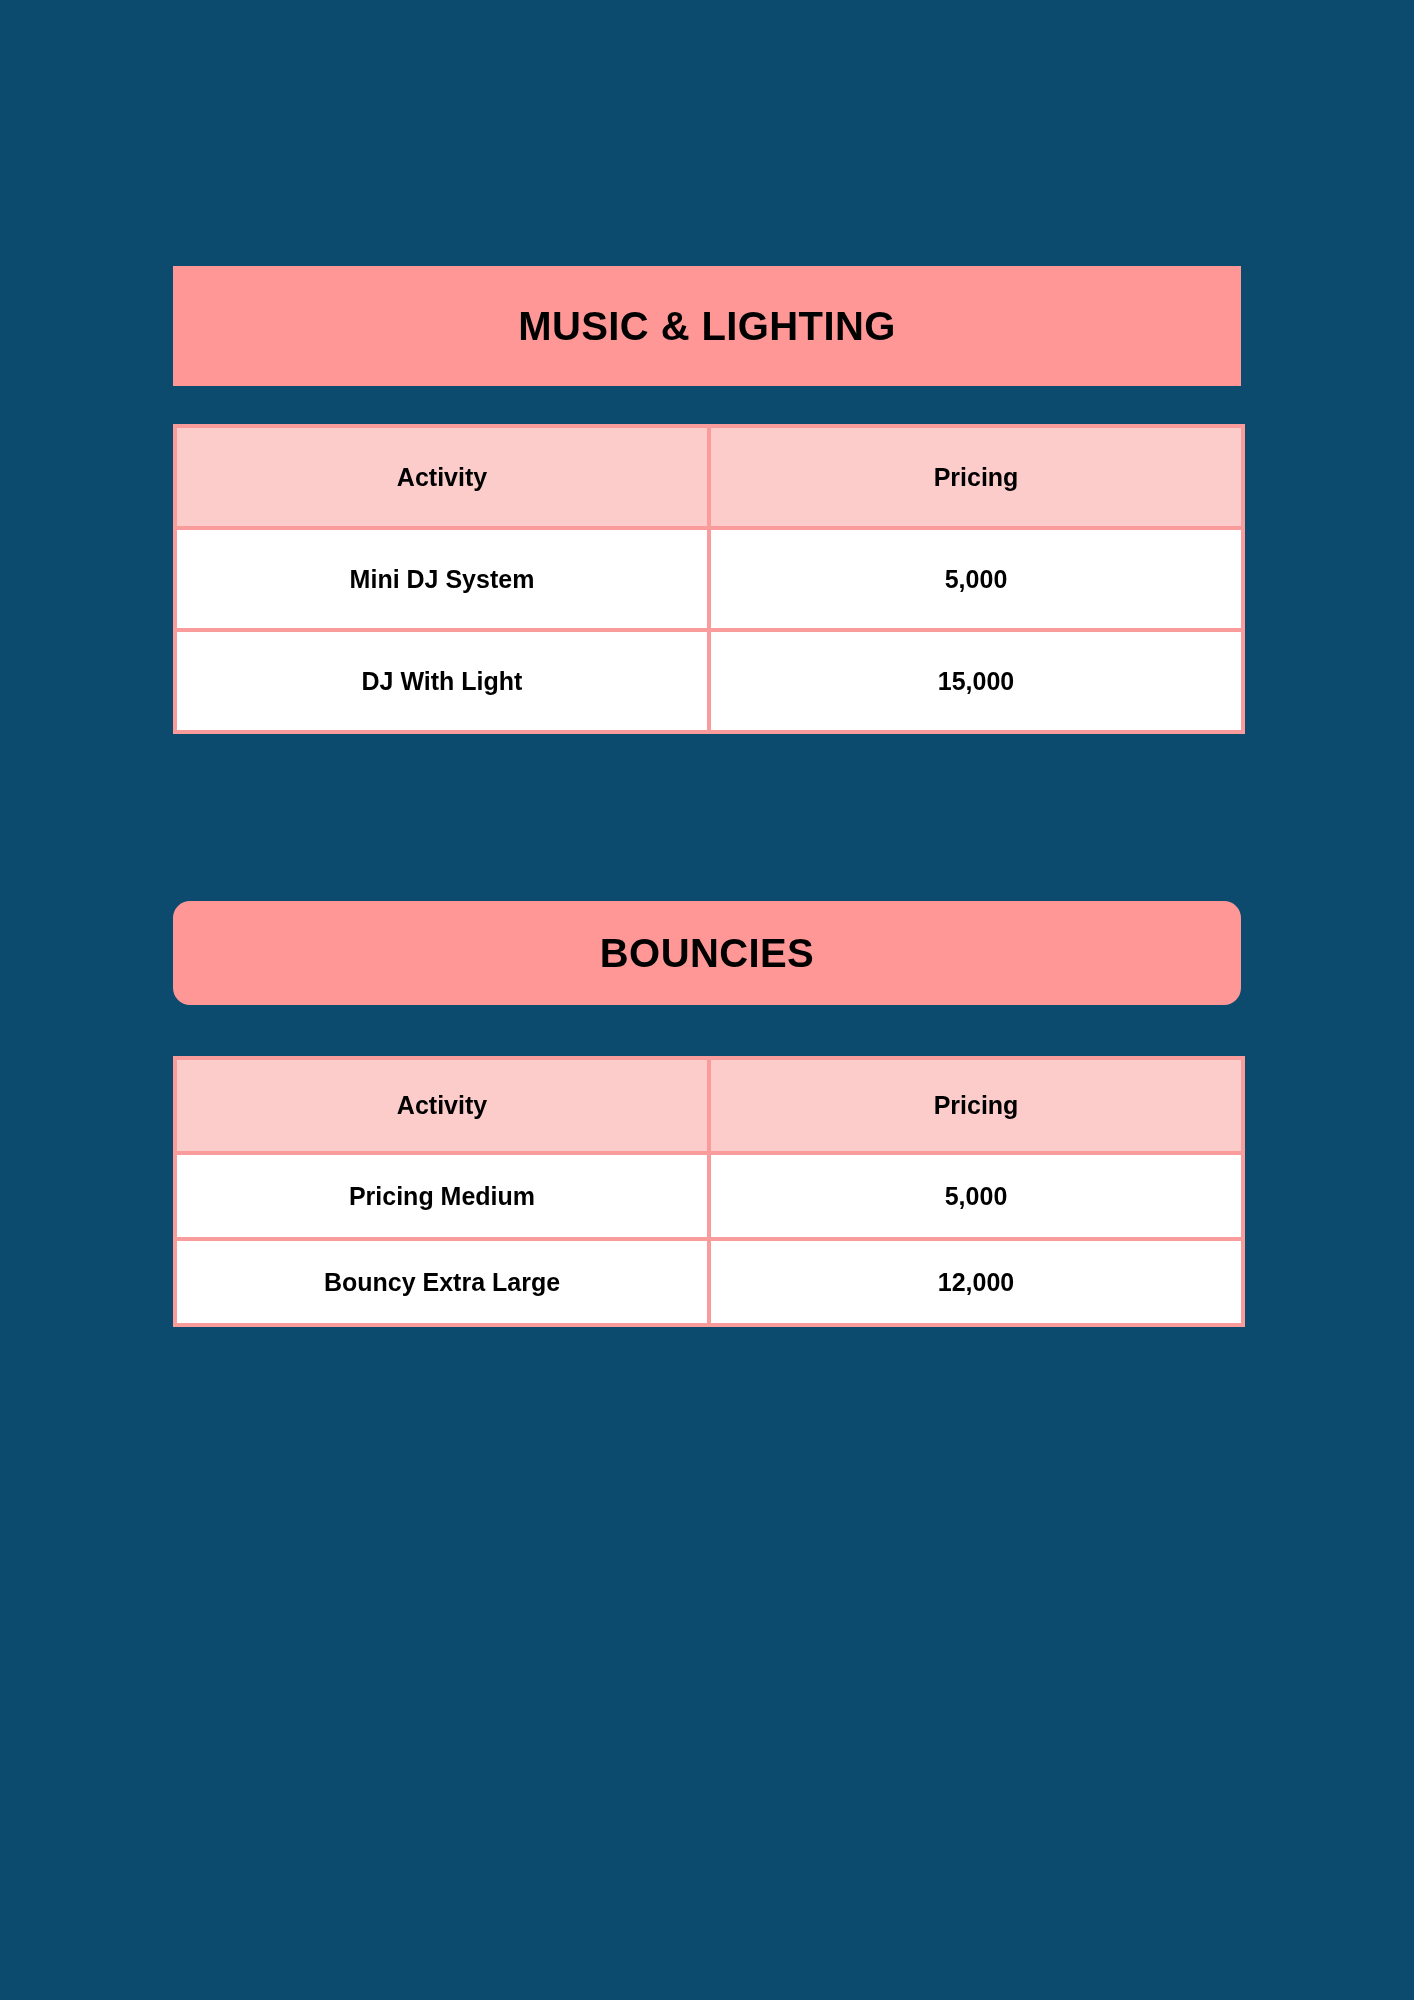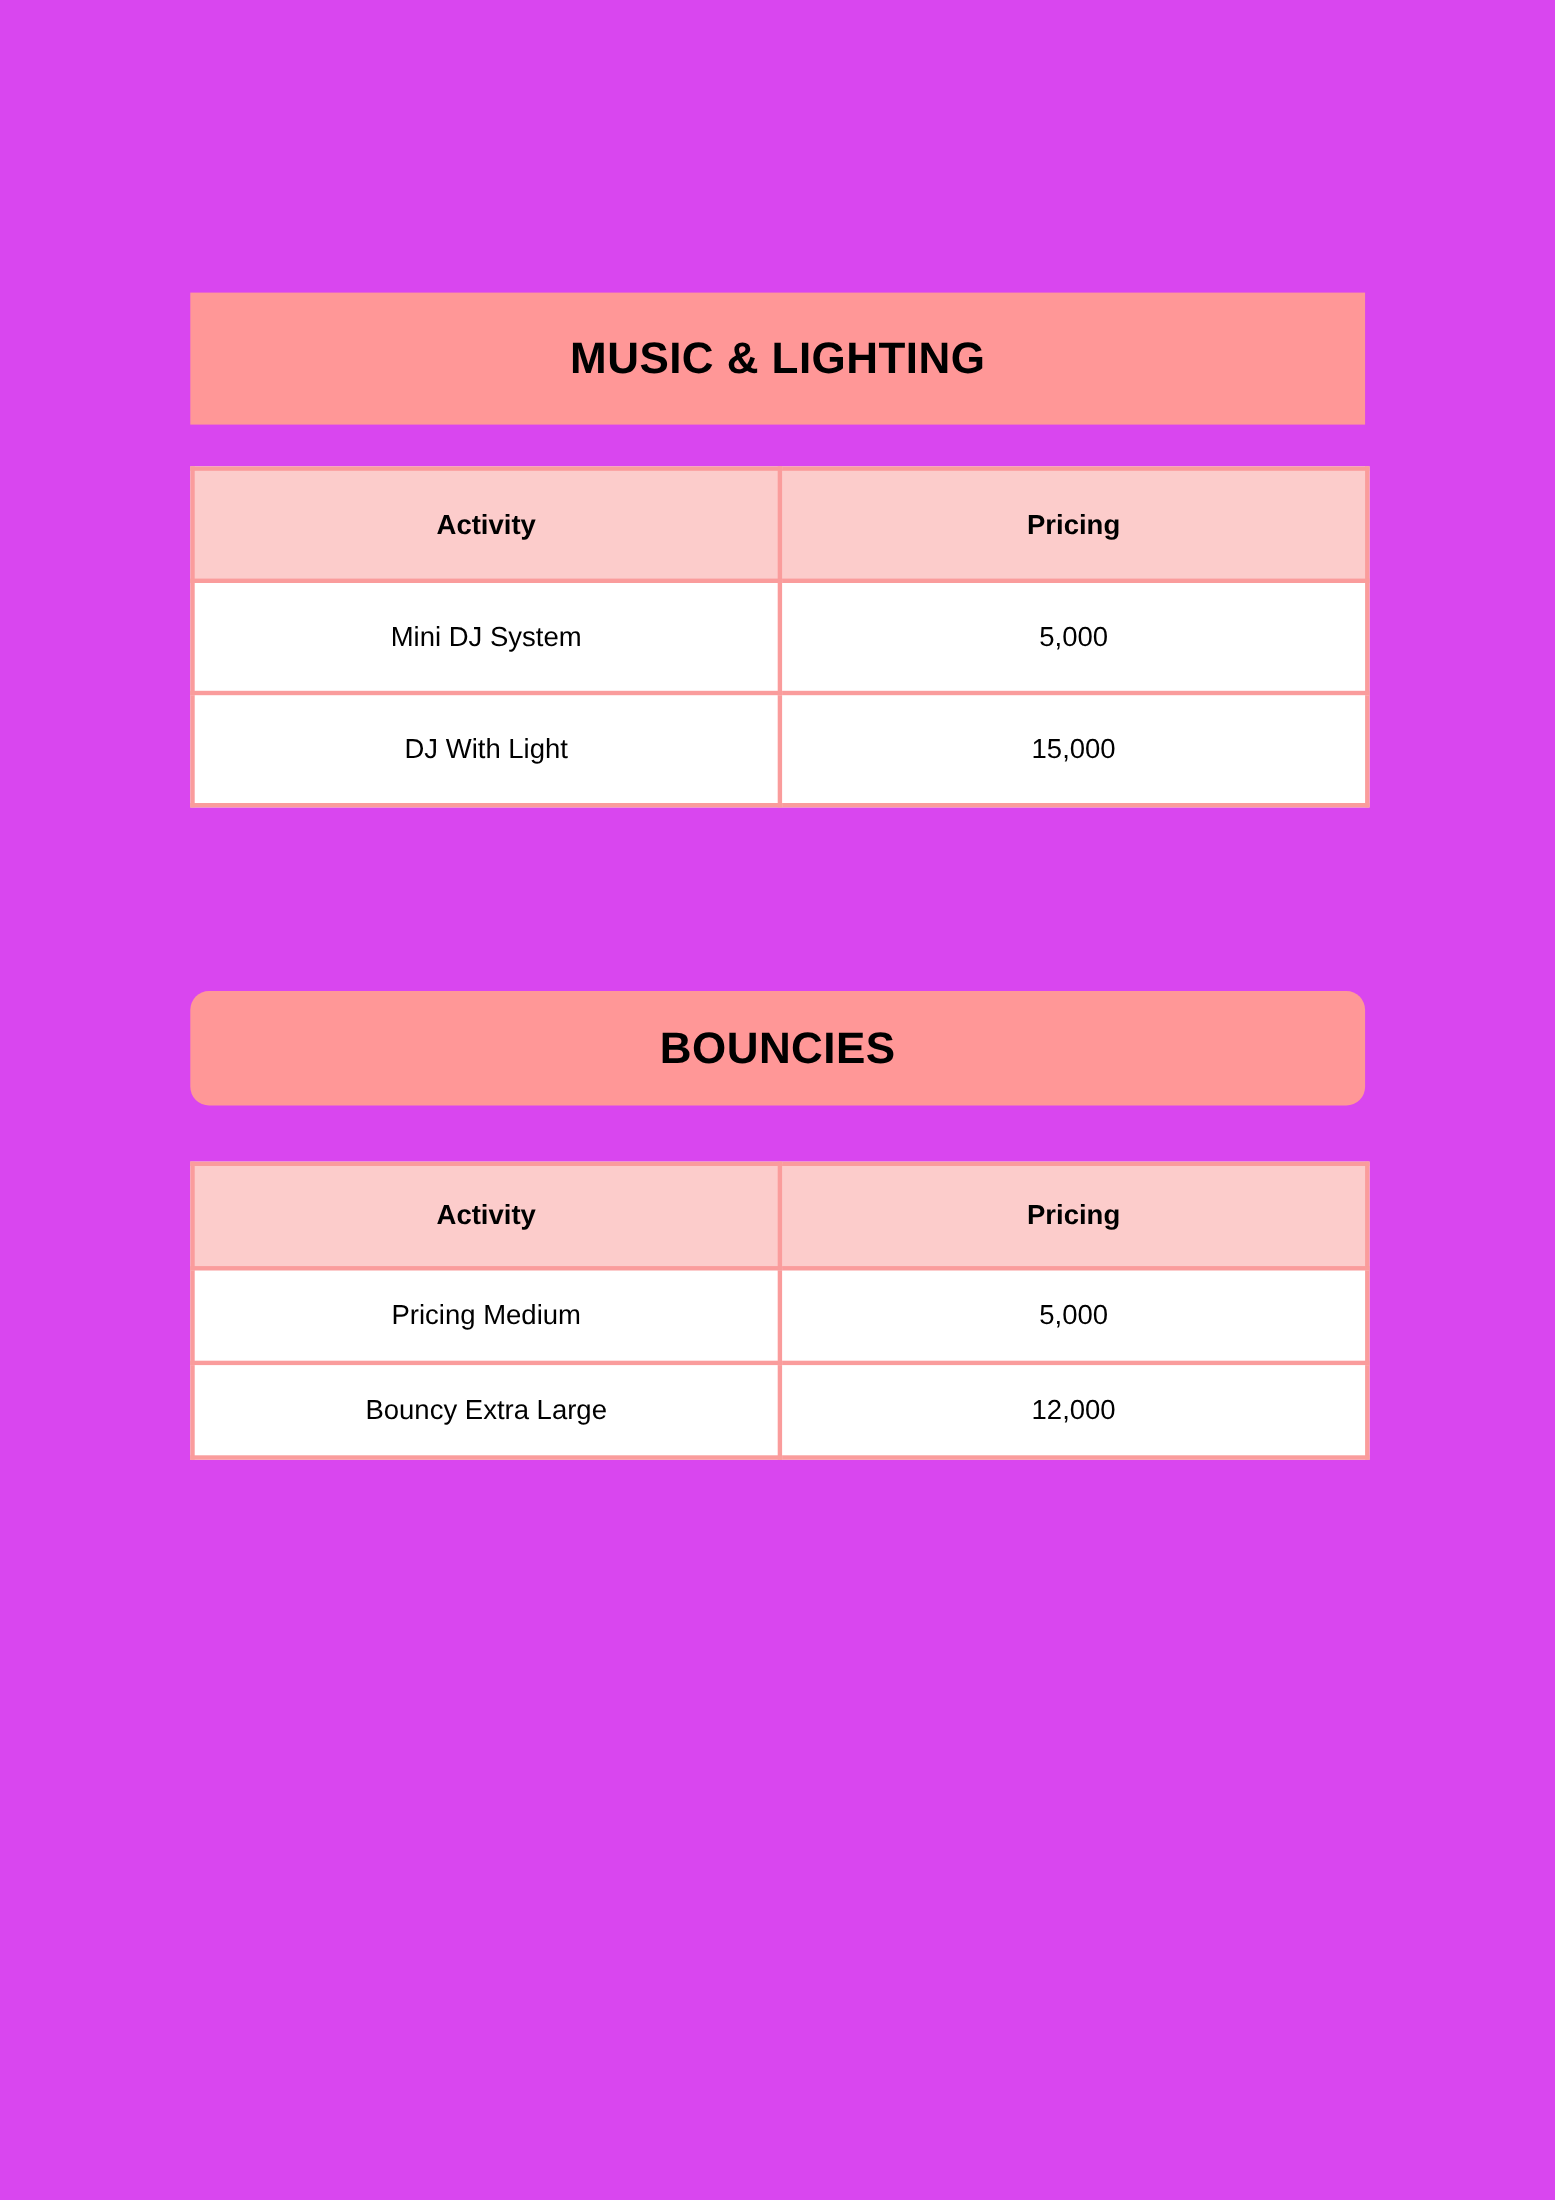--- a/index.html
+++ b/index.html
@@ -12,21 +12,21 @@
     height: 2000px;
     font-family: "Liberation Sans", sans-serif;
     color: #000000;
     position: relative;
     overflow: hidden;
   }
 
   .page {
     width: 1414px;
     height: 2000px;
-    background: #d946ef;
+    background: #0c4a6e;
     position: relative;
   }
 
   .section {
     position: absolute;
     left: 173px;
     width: 1068px;
   }
 
   #section-music { top: 266px; }
@@ -80,21 +80,21 @@
     height: 102px;
     font-size: 25px;
     font-weight: bold;
     color: #000000;
   }
 
   table.price-table tbody td {
     background: #ffffff;
     height: 102px;
     font-size: 25px;
-    font-weight: normal;
+    font-weight: bold;
     color: #000000;
   }
 
   #table-bouncies thead th { height: 95px; }
   #table-bouncies tbody td { height: 86px; }
 </style>
 </head>
 <body>
 
 <div class="page">

